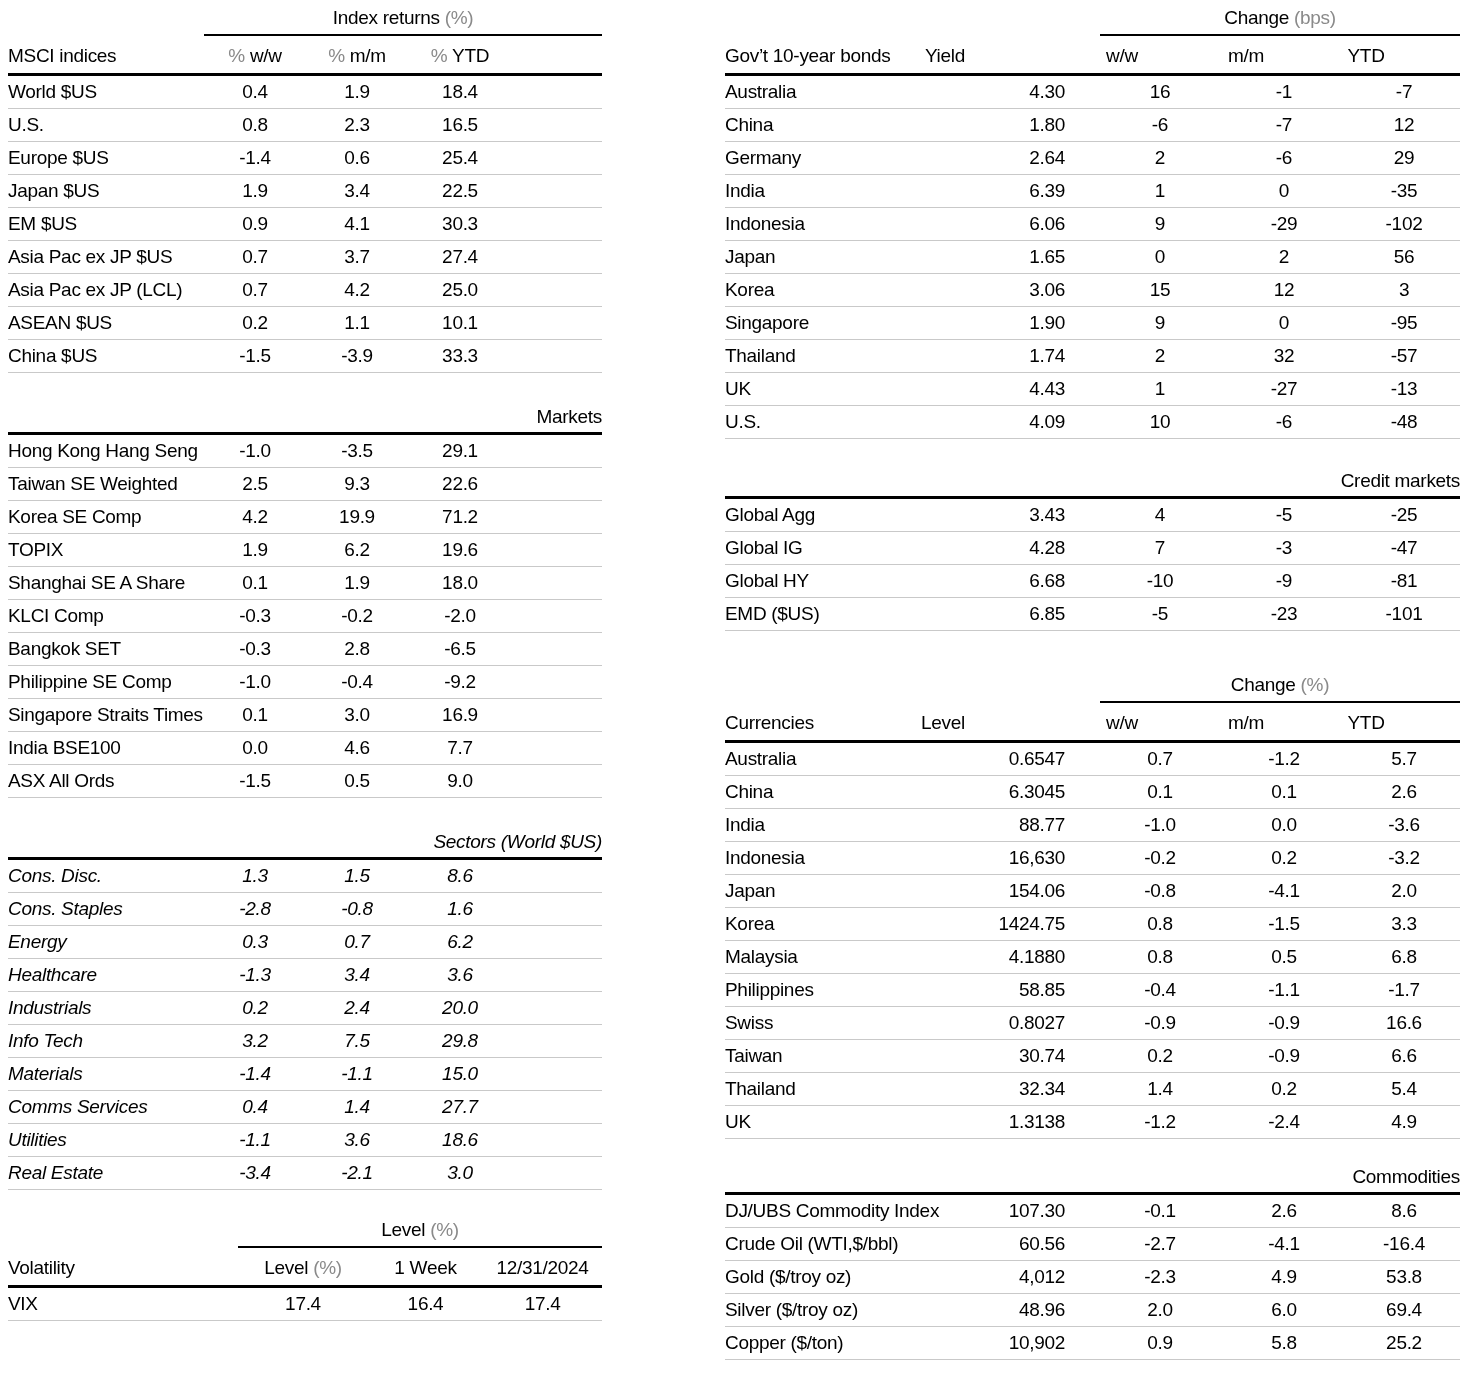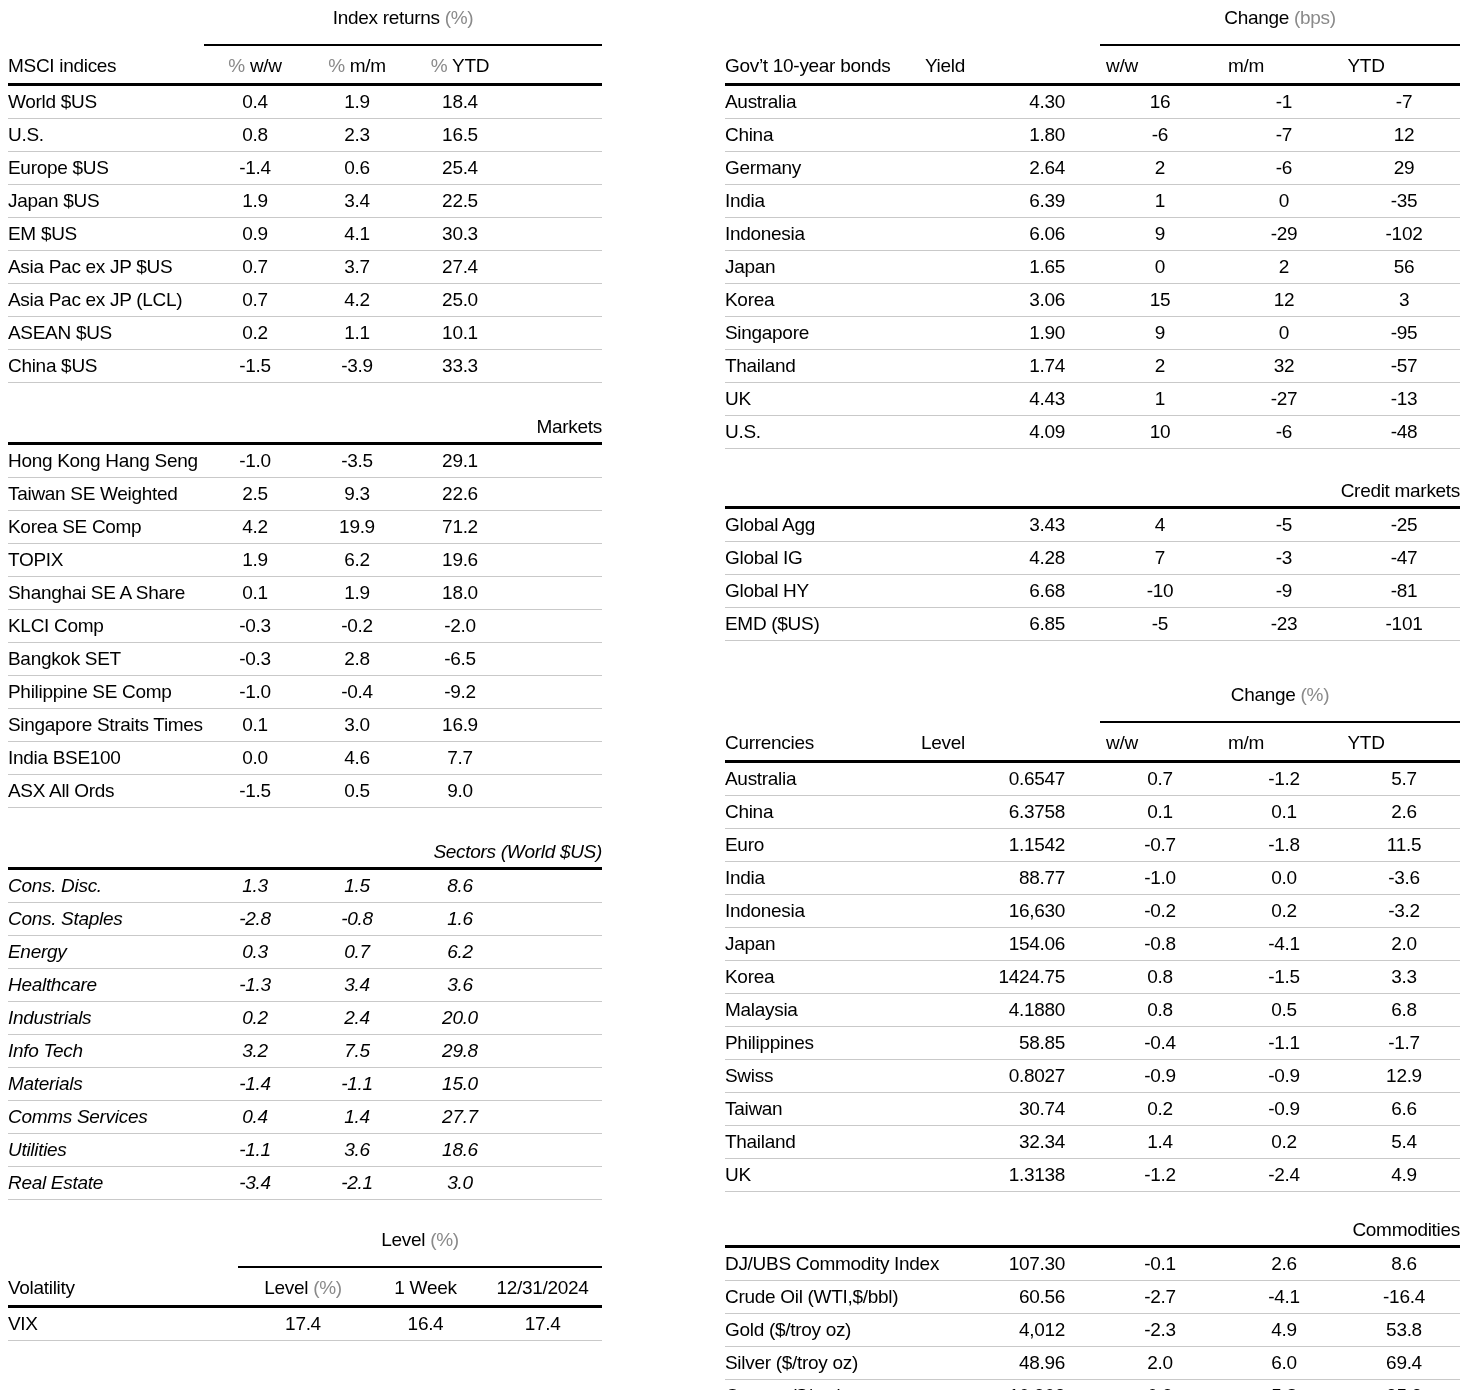--- a/index.html
+++ b/index.html
@@ -19,21 +19,21 @@
   #right-col{left:725px;width:735px;}
   table{border-collapse:collapse;table-layout:fixed;width:100%;}
   td{padding:0;white-space:nowrap;overflow:visible;}
   
   tr.row td{height:32px;border-bottom:1px solid var(--c-rule-light);vertical-align:middle;}
   
   tr.hdr-row td{height:31px;border-bottom:3px solid var(--c-rule-dark);vertical-align:bottom;padding-bottom:6px;}
   
   tr.title-row td{height:24px;border-bottom:3px solid var(--c-rule-dark);vertical-align:bottom;padding-bottom:4px;text-align:right;}
   
-  tr.group-row td{height:27px;vertical-align:bottom;padding-bottom:15px;}
+  tr.group-row td{height:27px;vertical-align:bottom;padding-bottom:5px;}
   tr.group-row td.gh{border-bottom:2px solid var(--c-rule-dark);text-align:center;}
   .num{text-align:center;}
   .lvl{text-align:right;padding-right:35px;}
   .lbl{text-align:left;}
   .muted{color:var(--c-muted);}
   .shift-lvl{position:relative;left:-100px;}
   .shift-num{position:relative;left:-38px;display:inline-block;}
   
   [data-name="table-markets"]{margin-top:31px;}
   [data-name="table-sectors-world-us"]{margin-top:31px;font-style:italic;}
@@ -497,31 +497,24 @@
         </tr>
         <tr class="row" data-name="table-row">
           <td class="lbl" data-name="row-label">Australia</td>
           <td class="lvl" data-name="row-value">0.6547</td>
           <td class="num" data-name="row-value">0.7</td>
           <td class="num" data-name="row-value">-1.2</td>
           <td class="num" data-name="row-value">5.7</td>
         </tr>
         <tr class="row" data-name="table-row">
           <td class="lbl" data-name="row-label">China</td>
-          <td class="lvl" data-name="row-value">6.3758</td>
+          <td class="lvl" data-name="row-value">6.3045</td>
           <td class="num" data-name="row-value">0.1</td>
           <td class="num" data-name="row-value">0.1</td>
           <td class="num" data-name="row-value">2.6</td>
-        </tr>
-        <tr class="row" data-name="table-row">
-          <td class="lbl" data-name="row-label">Euro</td>
-          <td class="lvl" data-name="row-value">1.1542</td>
-          <td class="num" data-name="row-value">-0.7</td>
-          <td class="num" data-name="row-value">-1.8</td>
-          <td class="num" data-name="row-value">11.5</td>
         </tr>
         <tr class="row" data-name="table-row">
           <td class="lbl" data-name="row-label">India</td>
           <td class="lvl" data-name="row-value">88.77</td>
           <td class="num" data-name="row-value">-1.0</td>
           <td class="num" data-name="row-value">0.0</td>
           <td class="num" data-name="row-value">-3.6</td>
         </tr>
         <tr class="row" data-name="table-row">
           <td class="lbl" data-name="row-label">Indonesia</td>
@@ -556,21 +549,21 @@
           <td class="lvl" data-name="row-value">58.85</td>
           <td class="num" data-name="row-value">-0.4</td>
           <td class="num" data-name="row-value">-1.1</td>
           <td class="num" data-name="row-value">-1.7</td>
         </tr>
         <tr class="row" data-name="table-row">
           <td class="lbl" data-name="row-label">Swiss</td>
           <td class="lvl" data-name="row-value">0.8027</td>
           <td class="num" data-name="row-value">-0.9</td>
           <td class="num" data-name="row-value">-0.9</td>
-          <td class="num" data-name="row-value">12.9</td>
+          <td class="num" data-name="row-value">16.6</td>
         </tr>
         <tr class="row" data-name="table-row">
           <td class="lbl" data-name="row-label">Taiwan</td>
           <td class="lvl" data-name="row-value">30.74</td>
           <td class="num" data-name="row-value">0.2</td>
           <td class="num" data-name="row-value">-0.9</td>
           <td class="num" data-name="row-value">6.6</td>
         </tr>
         <tr class="row" data-name="table-row">
           <td class="lbl" data-name="row-label">Thailand</td>

